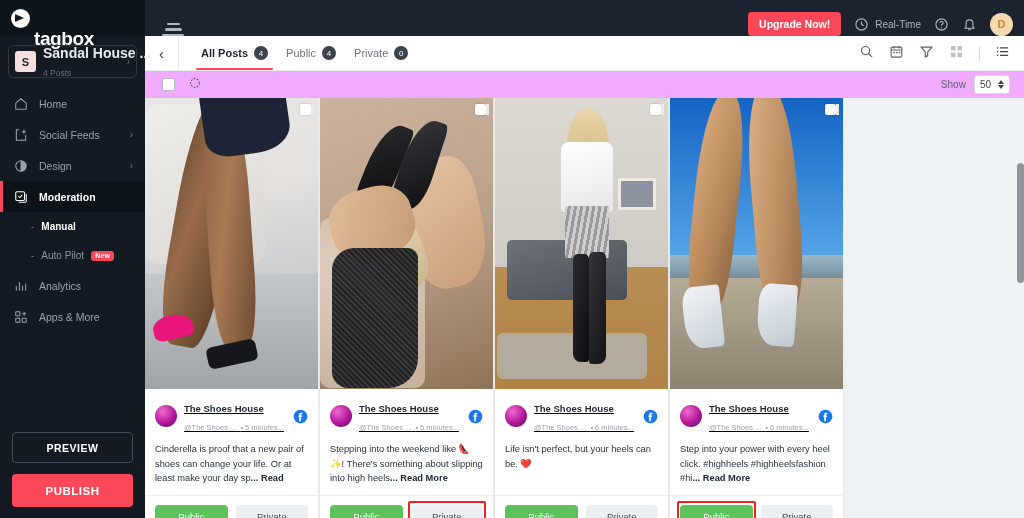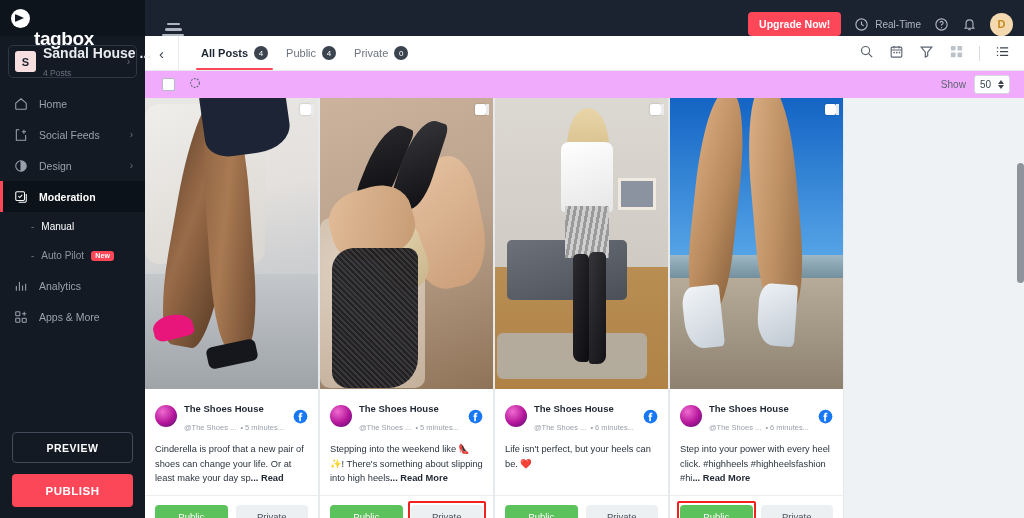--- a/index.html
+++ b/index.html
@@ -87,21 +87,21 @@
   .nav-item.active .ni-label { color: #ffffff; font-weight: 700; }
   .nav-ico { width: 14px; height: 14px; display: block; flex-shrink: 0; }
   .nav-ico svg { display: block; }
 
   .sub-item {
     height: 29px; display: flex; align-items: center;
     padding-left: 31px; cursor: pointer;
   }
   .sub-dash { color: #6d7582; font-size: 10px; margin-right: 7px; }
   .sub-label { font-size: 10px; color: #8d95a2; }
-  .sub-item.active .sub-label { color: #ffffff; font-weight: 400; }
+  .sub-item.active .sub-label { color: #ffffff; font-weight: 700; }
   .badge-new {
     margin-left: 7px; background: #fc4759; color: #fff;
     font-size: 7px; font-weight: 700; border-radius: 3px;
     padding: 1.5px 4px; letter-spacing: .2px;
   }
 
   .side-actions { margin-top: auto; padding: 0 12px 11px 12px; }
   .btn-preview {
     height: 31px; border: 1px solid #424b59; border-radius: 4px;
     color: #ffffff; font-size: 10.5px; font-weight: 700; letter-spacing: .5px;
@@ -314,21 +314,21 @@
       background: linear-gradient(100deg,#e0b389,#bd8f63 55%,#926a44);
       border-radius: 44% 40% 36% 30%; transform: rotate(-5deg); }
   .ph4 .pumpA { position:absolute; left:14px; top:188px; width:38px; height:62px;
       background: linear-gradient(150deg,#f2f5f8,#c7cfd8); border-radius: 30% 8% 10% 46%;
       transform: rotate(-6deg); }
   .ph4 .pumpB { position:absolute; left:88px; top:186px; width:38px; height:62px;
       background: linear-gradient(150deg,#eef2f6,#bfc8d2); border-radius: 30% 8% 10% 46%;
       transform: rotate(4deg); }
 
   .card-body { padding: 9px 10px 0 10px; flex: 1; }
-  .post-head { display: flex; align-items: center; }
+  .post-head { display: flex; align-items: center; text-decoration: underline; }
   .post-av {
     width: 22px; height: 22px; border-radius: 50%; flex-shrink: 0;
     background: radial-gradient(circle at 35% 30%, #f06ad0, #b4169a 55%, #4c1070 100%);
   }
   .post-who { margin-left: 7px; flex: 1; min-width: 0; }
   .post-name {
     font-size: 9.5px; font-weight: 700; color: #1f2733;
     white-space: nowrap; overflow: hidden; text-overflow: ellipsis; line-height: 12px;
   }
   .post-sub { font-size: 7.5px; color: #9aa0a9; line-height: 11px; white-space: nowrap; }

